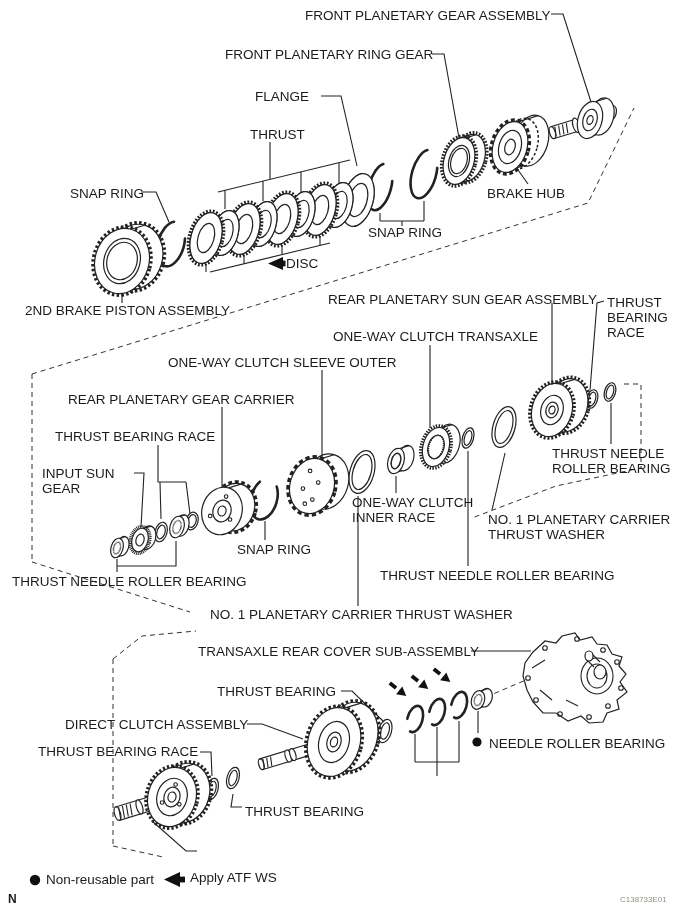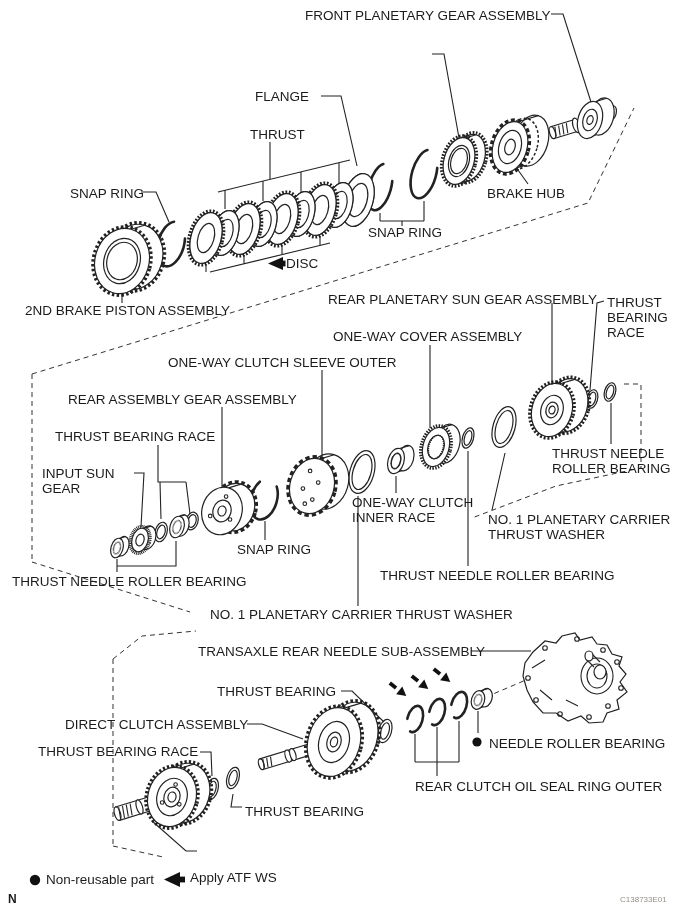--- a/index.html
+++ b/index.html
@@ -383,53 +383,53 @@
     <circle class="blk" cx="477" cy="742" r="4.6"></circle>
     <circle class="blk" cx="35" cy="880" r="5.2"></circle>
     <g class="blk">
       <polygon points="180,872 164,879.5 180,887"></polygon>
           <rect x="178" y="876.6" width="7" height="5.8"></rect>
     </g>
   </g>
 </svg>
 
 <div class="lbl" style="left:305px;top:8px">FRONT PLANETARY GEAR ASSEMBLY</div>
+<div class="lbl" style="left:225px;top:47px">FRONT PLANETARY RING GEAR</div>
 <div class="lbl" style="left:255px;top:89px">FLANGE</div>
 <div class="lbl" style="left:250px;top:127px">THRUST</div>
 <div class="lbl" style="left:70px;top:186px">SNAP RING</div>
 <div class="lbl" style="left:487px;top:186px">BRAKE HUB</div>
 <div class="lbl" style="left:368px;top:225px">SNAP RING</div>
 <div class="lbl" style="left:286px;top:256px">DISC</div>
 <div class="lbl" style="left:25px;top:303px">2ND BRAKE PISTON ASSEMBLY</div>
 <div class="lbl" style="left:328px;top:292px">REAR PLANETARY SUN GEAR ASSEMBLY</div>
 <div class="lbl" style="left:607px;top:295px">THRUST
 BEARING
 RACE</div>
-<div class="lbl" style="left:333px;top:329px">ONE-WAY COVER ASSEMBLY</div>
+<div class="lbl" style="left:333px;top:329px">ONE-WAY CLUTCH TRANSAXLE</div>
 <div class="lbl" style="left:168px;top:355px">ONE-WAY CLUTCH SLEEVE OUTER</div>
-<div class="lbl" style="left:68px;top:392px">REAR ASSEMBLY GEAR ASSEMBLY</div>
+<div class="lbl" style="left:68px;top:392px">REAR PLANETARY GEAR CARRIER</div>
 <div class="lbl" style="left:55px;top:429px">THRUST BEARING RACE</div>
 <div class="lbl" style="left:42px;top:466px">INPUT SUN
 GEAR</div>
 <div class="lbl" style="left:237px;top:542px">SNAP RING</div>
 <div class="lbl" style="left:12px;top:574px">THRUST NEEDLE ROLLER BEARING</div>
 <div class="lbl" style="left:352px;top:495px">ONE-WAY CLUTCH
 INNER RACE</div>
 <div class="lbl" style="left:552px;top:446px">THRUST NEEDLE
 ROLLER BEARING</div>
 <div class="lbl" style="left:488px;top:512px">NO. 1 PLANETARY CARRIER
 THRUST WASHER</div>
 <div class="lbl" style="left:380px;top:568px">THRUST NEEDLE ROLLER BEARING</div>
 <div class="lbl" style="left:210px;top:607px">NO. 1 PLANETARY CARRIER THRUST WASHER</div>
-<div class="lbl" style="left:198px;top:644px">TRANSAXLE REAR NEEDLE SUB-ASSEMBLY</div>
+<div class="lbl" style="left:198px;top:644px">TRANSAXLE REAR COVER SUB-ASSEMBLY</div>
 <div class="lbl" style="left:217px;top:684px">THRUST BEARING</div>
 <div class="lbl" style="left:65px;top:717px">DIRECT CLUTCH ASSEMBLY</div>
 <div class="lbl" style="left:38px;top:744px">THRUST BEARING RACE</div>
 <div class="lbl" style="left:489px;top:736px">NEEDLE ROLLER BEARING</div>
-<div class="lbl" style="left:415px;top:779px">REAR CLUTCH OIL SEAL RING OUTER</div>
 <div class="lbl" style="left:245px;top:804px">THRUST BEARING</div>
 
 <div class="lbl" style="left:46px;top:872px">Non-reusable part</div>
 <div class="lbl" style="left:190px;top:870px">Apply ATF WS</div>
 <div class="mark-n">N</div>
 <div class="fig-code">C138733E01</div>
 
 </div>
 
 </body></html>

